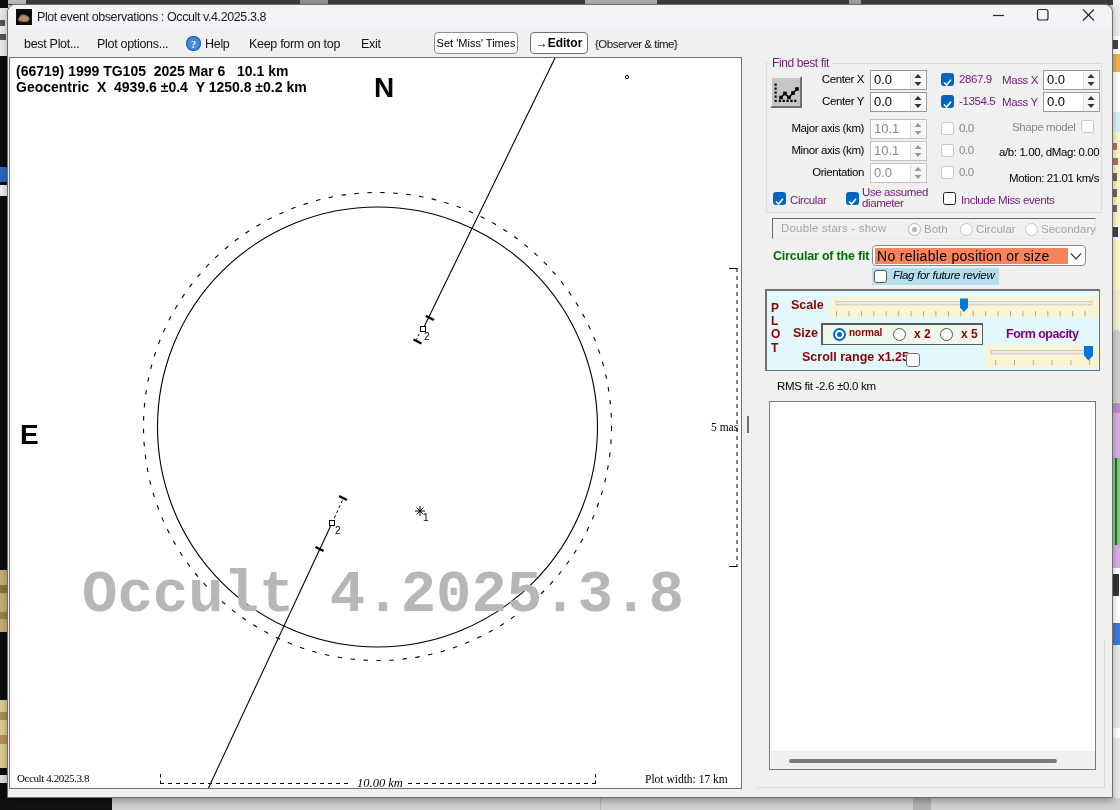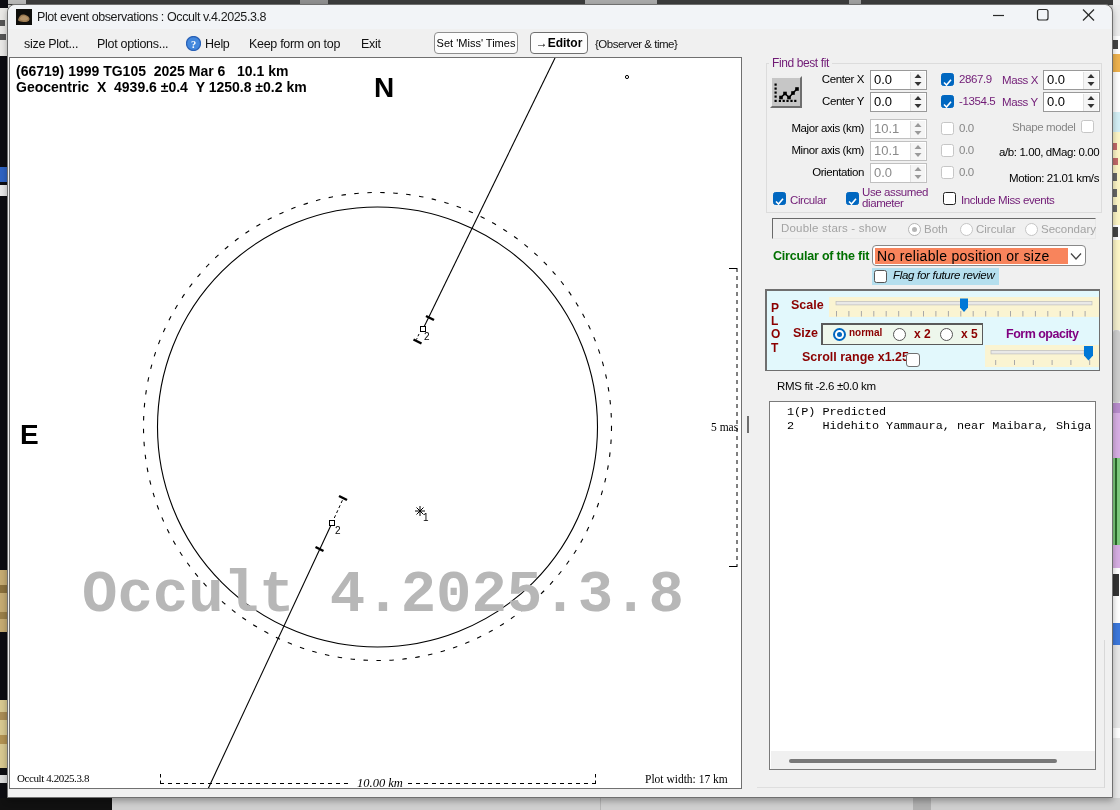--- a/index.html
+++ b/index.html
@@ -100,21 +100,21 @@
   <path d="M4 9.5 C5 7.5 7 6.5 9 7 C11 7.5 12.5 8.8 12 10 C11 11.8 7 11.8 5.2 11 C4.3 10.6 3.8 10.2 4 9.5 Z" fill="#b5946a"></path>
 </svg>
 <div class="abs" style="left:37px;top:10px;font-size:12.5px;letter-spacing:-0.4px;color:#1a1a1a;">Plot event observations : Occult v.4.2025.3.8</div>
 <svg class="abs" style="left:987px;top:7px" width="115" height="18">
   <line x1="6" y1="8.5" x2="17" y2="8.5" stroke="#2a2a2a" stroke-width="1.2"></line>
   <rect x="50.5" y="2.5" width="10.5" height="10.5" rx="2" fill="none" stroke="#2a2a2a" stroke-width="1.2"></rect>
   <line x1="96" y1="2.5" x2="107" y2="13.5" stroke="#2a2a2a" stroke-width="1.2"></line>
   <line x1="107" y1="2.5" x2="96" y2="13.5" stroke="#2a2a2a" stroke-width="1.2"></line>
 </svg>
 
-<div class="abs menuitem" style="left:24px">size Plot...</div>
+<div class="abs menuitem" style="left:24px">best Plot...</div>
 <div class="abs menuitem" style="left:97px">Plot options...</div>
 <svg class="abs" style="left:186px;top:36px" width="15" height="15">
   <circle cx="7.5" cy="7.5" r="7" fill="#4388dd" stroke="#2a62b8" stroke-width="1.3"></circle>
   <text x="7.5" y="11.5" font-size="10.5" font-weight="bold" fill="#fff" text-anchor="middle" font-family="Liberation Serif">?</text>
 </svg>
 <div class="abs menuitem" style="left:205px">Help</div>
 <div class="abs menuitem" style="left:249px">Keep form on top</div>
 <div class="abs menuitem" style="left:361px">Exit</div>
 <div class="abs btn" style="left:434px;top:32px;width:84px;height:22px;line-height:20px;">Set 'Miss' Times</div>
 <div class="abs btn" style="left:530px;top:32px;width:58px;height:22px;line-height:20px;font-weight:bold;font-size:12px;border-color:#707070;">→Editor</div>
@@ -358,17 +358,15 @@
   <div class="abs maroon" style="left:35px;top:59px;font-size:12.5px;">Scroll range x1.25</div>
   <div class="abs cb" style="left:139px;top:62px;border-color:#707070;border-radius:3px;width:14px;height:14px;"></div>
 </div>
 
 <div class="abs" style="left:777px;top:380px;font-size:11.5px;letter-spacing:-0.3px;color:#000;">RMS fit -2.6 ±0.0 km</div>
 
 <div class="abs" style="left:757px;top:787px;width:348px;height:1px;background:#dedede;"></div>
 <div class="abs" style="left:1104px;top:640px;width:1px;height:148px;background:#d8d8d8;"></div>
 
 <div class="abs" style="left:769px;top:401px;width:327px;height:369px;background:#fff;border:1px solid #7a7a7a;box-sizing:border-box;font-family:'Liberation Mono',monospace;font-size:11.8px;color:#000;">
-  <div class="abs" style="left:17px;top:3px;white-space:pre;line-height:14px;">1(P) Predicted
-2    Hidehito Yammaura, near Maibara, Shiga</div>
   <div class="abs" style="left:1px;top:349px;width:324px;height:18px;background:#f0f0f0;"></div>
   <div class="abs" style="left:19px;top:357px;width:268px;height:3.5px;background:#787878;border-radius:2px;"></div>
 </div>
 
 </body></html>

